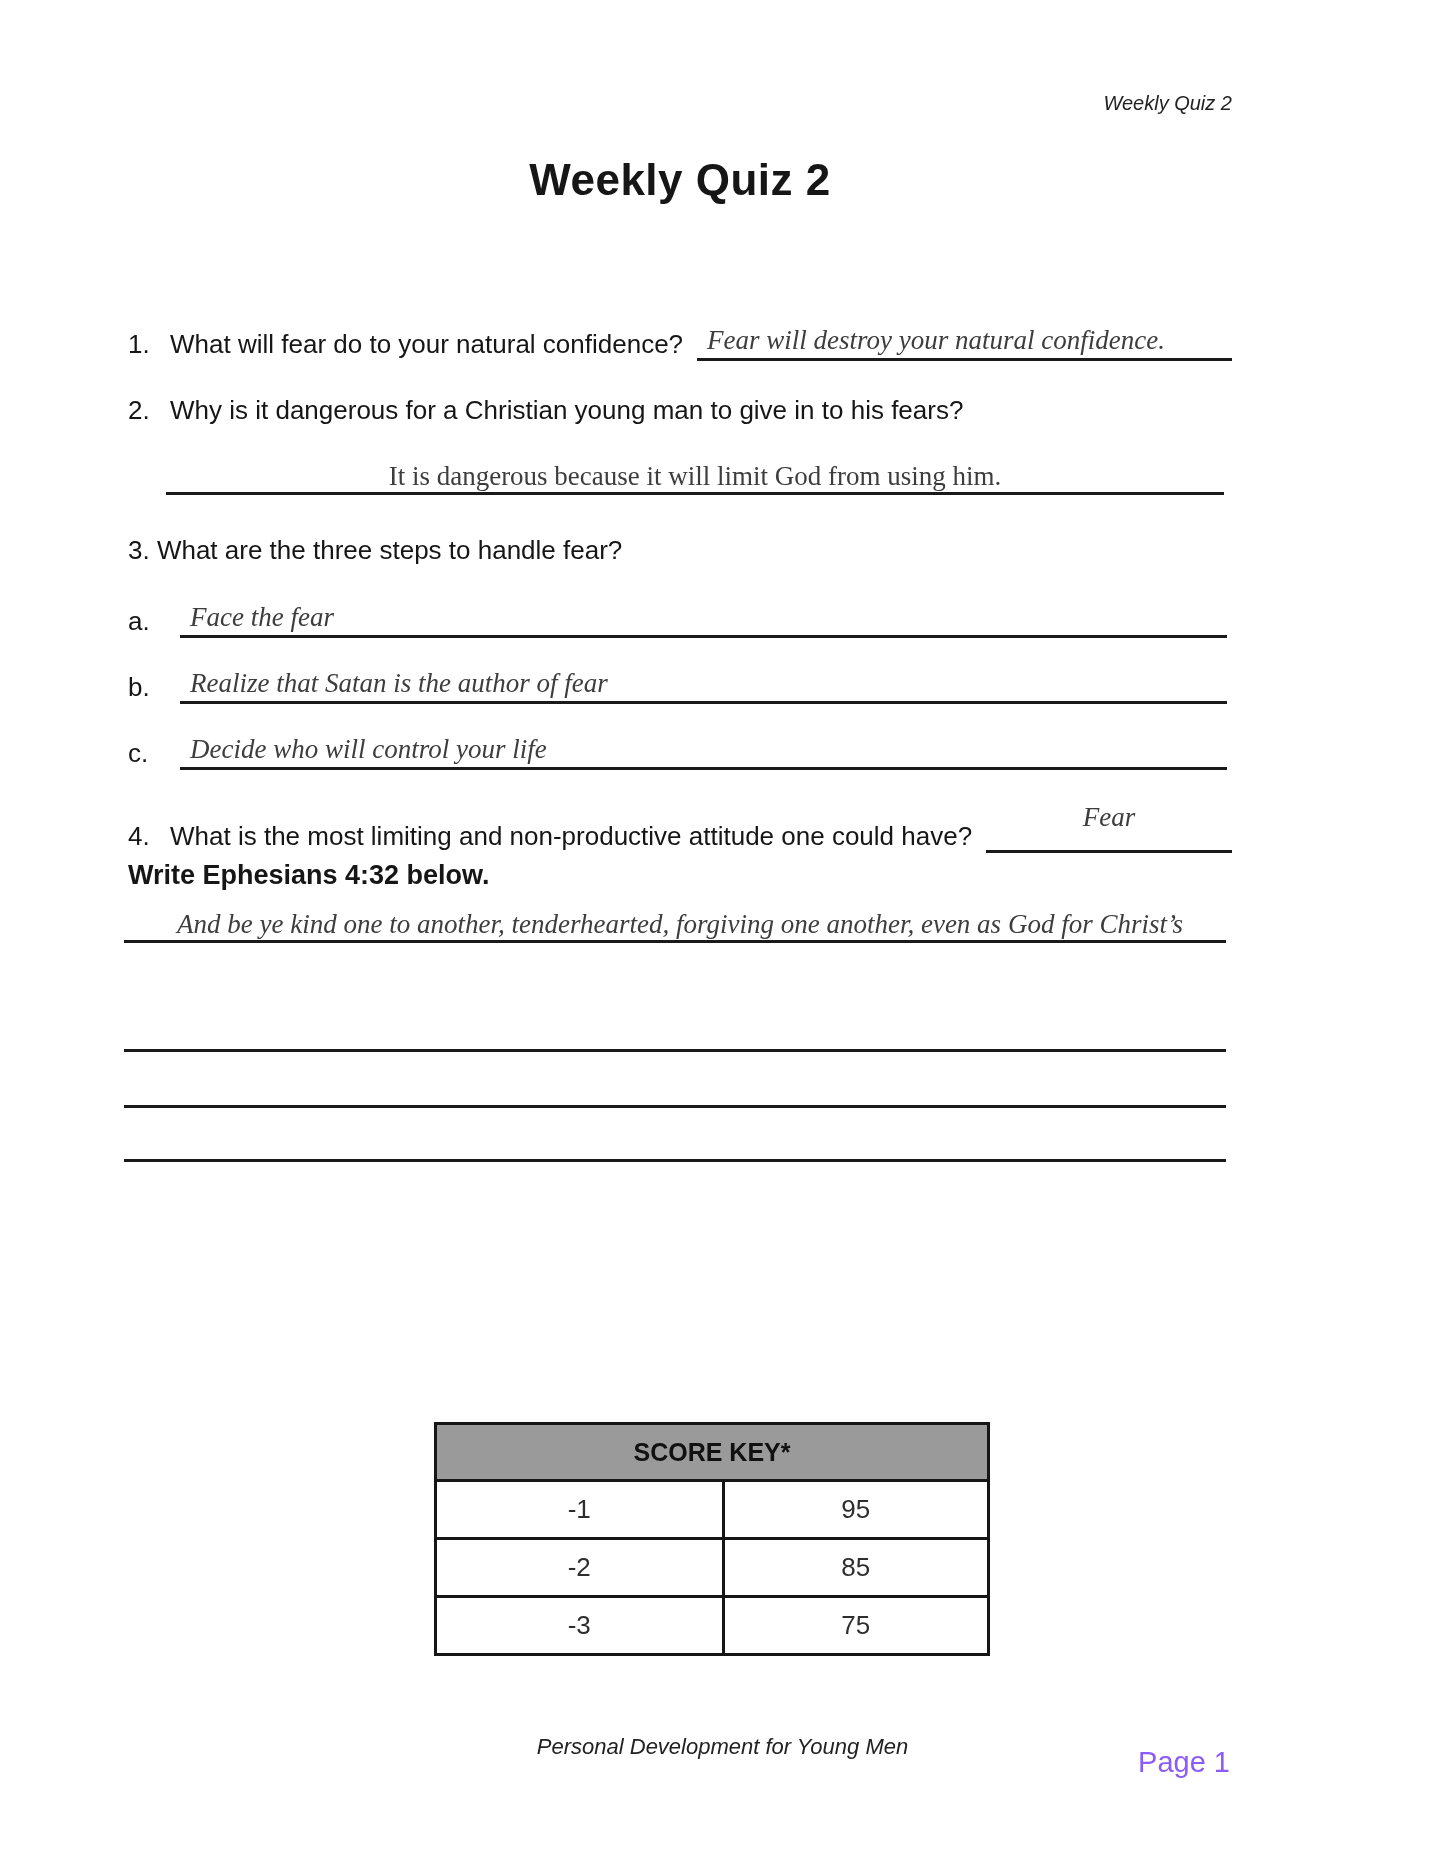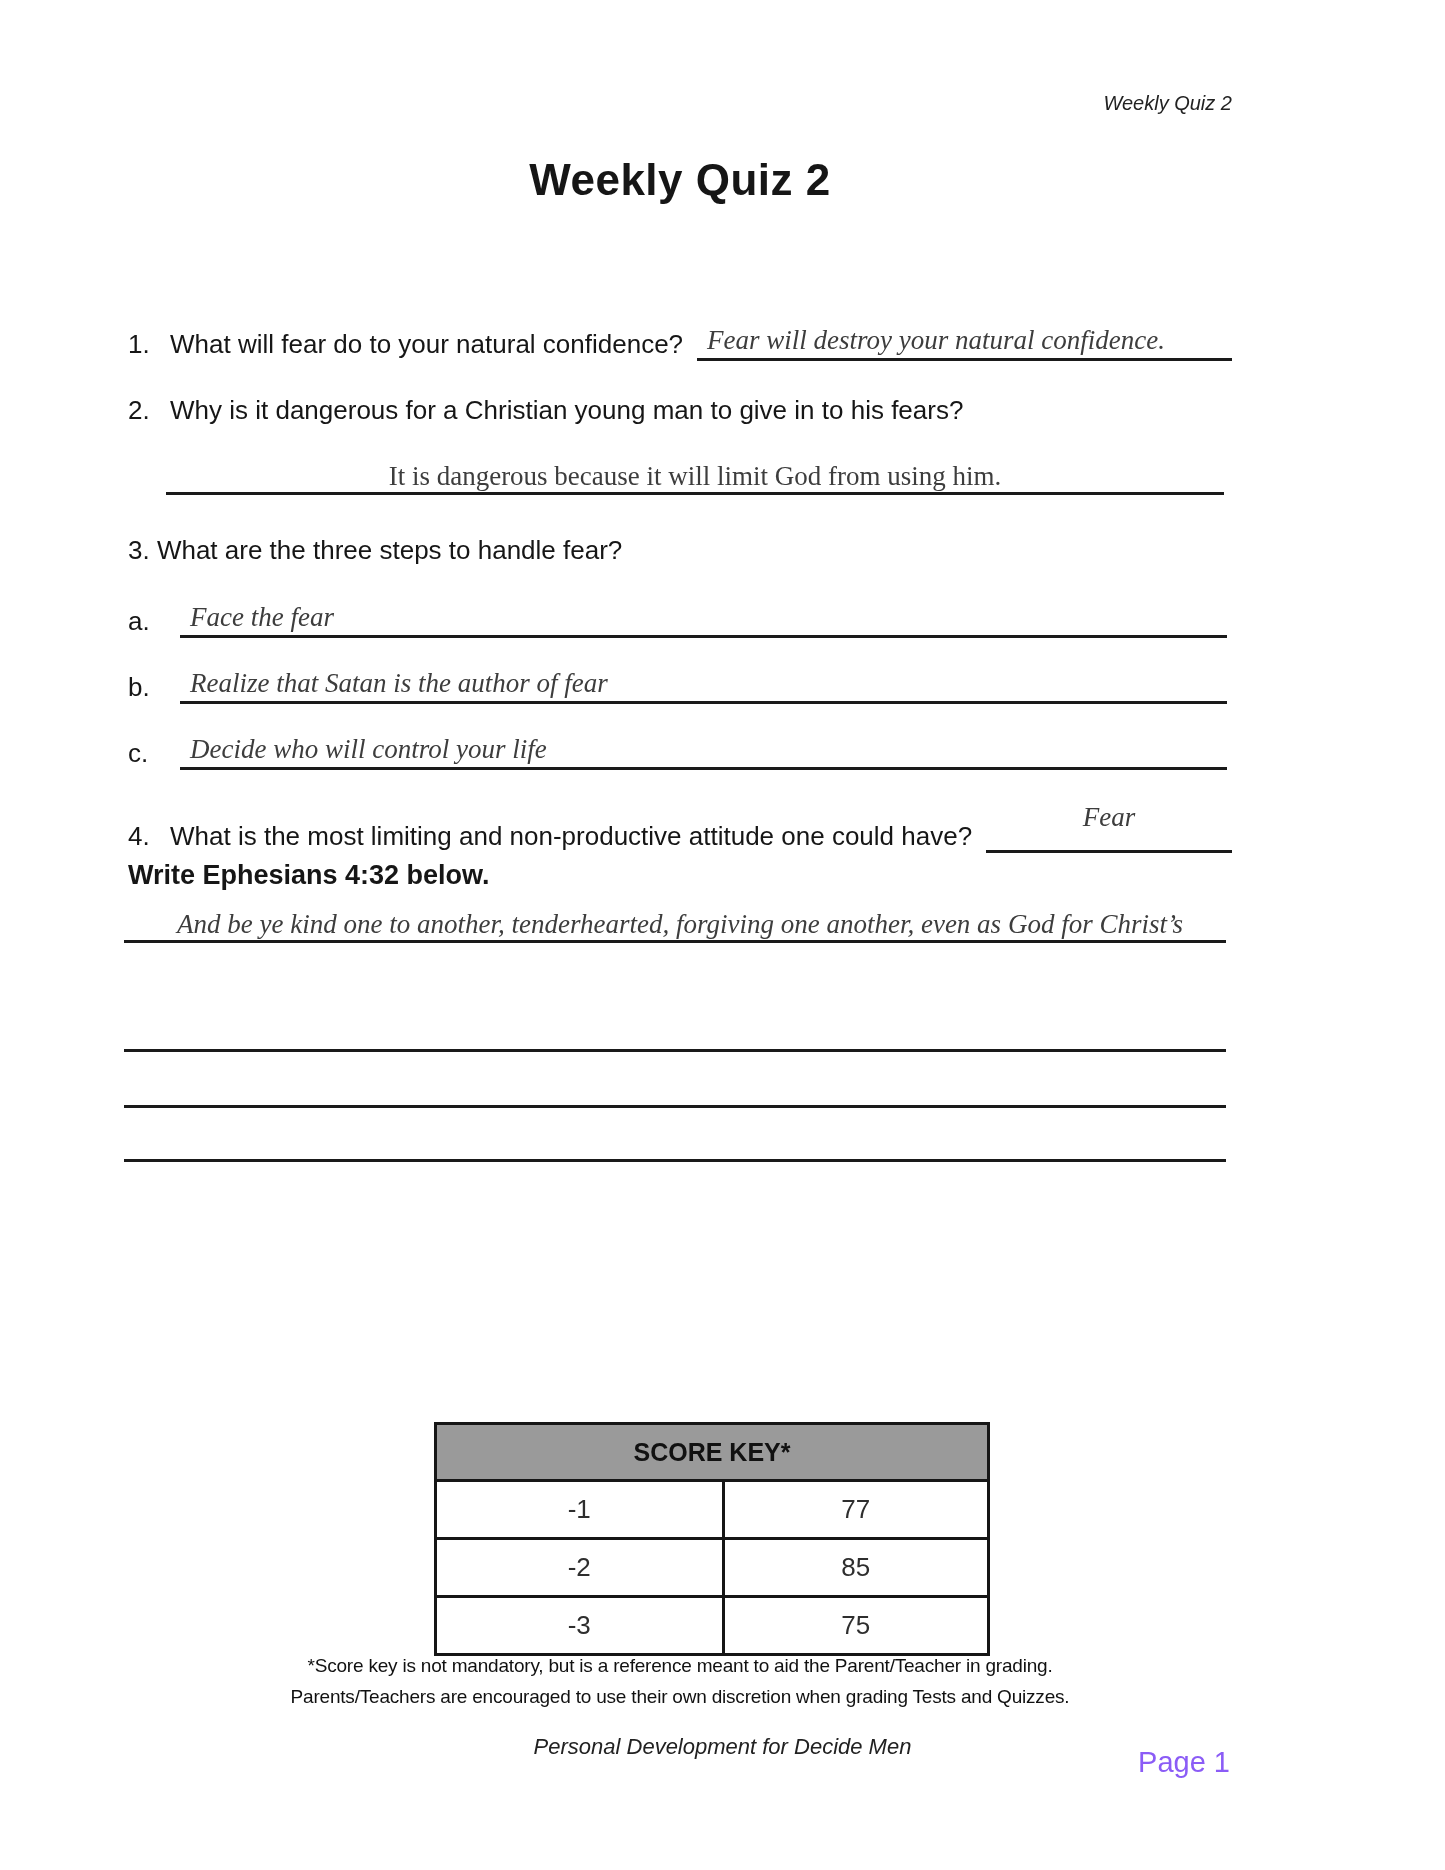--- a/index.html
+++ b/index.html
@@ -175,34 +175,30 @@
       <col class="col-score">
     </colgroup>
     <thead>
       <tr>
         <th colspan="2">SCORE KEY*</th>
       </tr>
     </thead>
     <tbody>
       <tr>
         <td>-1</td>
-        <td>77</td>
+        <td>95</td>
       </tr>
       <tr>
         <td>-2</td>
         <td>85</td>
       </tr>
       <tr>
         <td>-3</td>
         <td>75</td>
       </tr>
     </tbody>
   </table>
 
-  <div class="score-note">
-    <div>*Score key is not mandatory, but is a reference meant to aid the Parent/Teacher in grading.</div>
-    <div>Parents/Teachers are encouraged to use their own discretion when grading Tests and Quizzes.</div>
-  </div>
-
-  <div class="footer-text">Personal Development for Decide Men</div>
+
+  <div class="footer-text">Personal Development for Young Men</div>
   <div class="page-number">Page 1</div>
 
 </div>
 
 </body></html>

